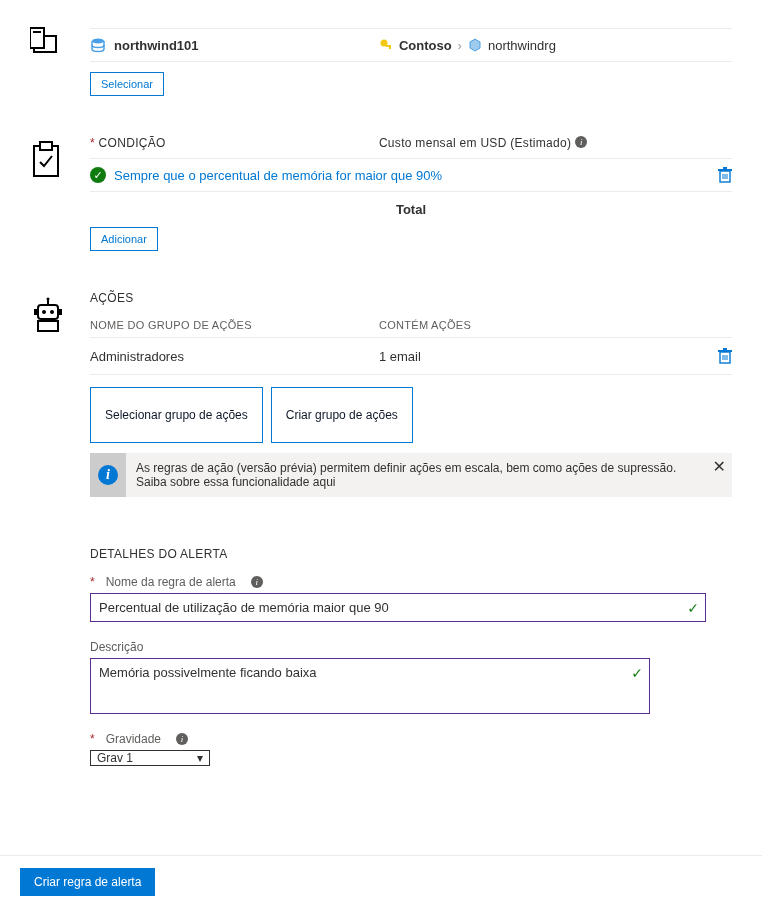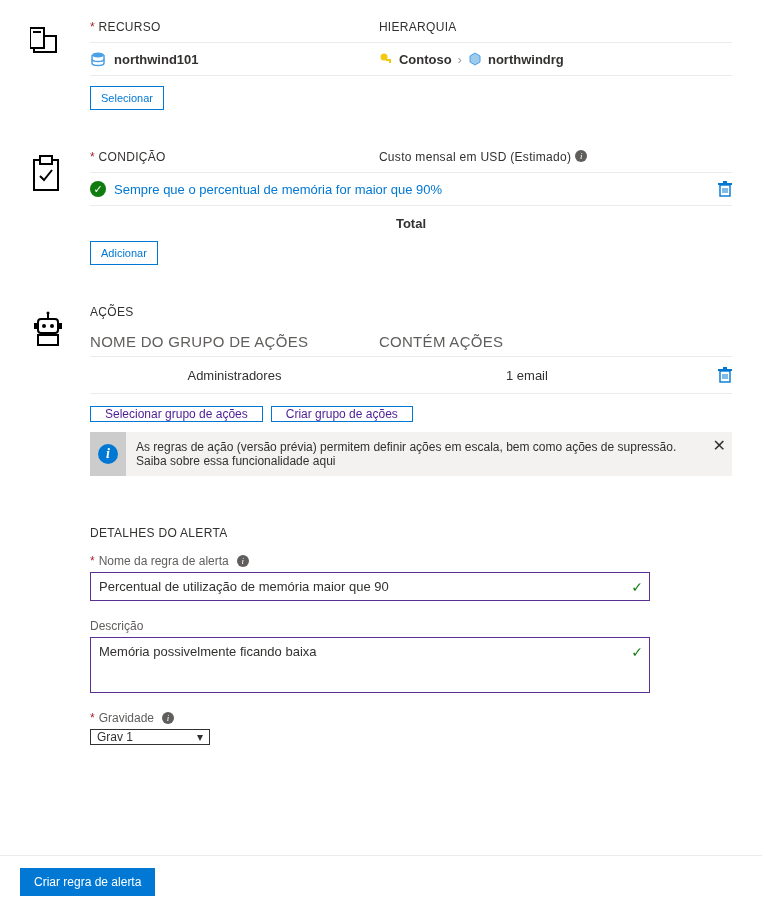--- a/index.html
+++ b/index.html
@@ -28,38 +28,38 @@
   .btn-outline {
     display: inline-block;
     border: 1px solid #0078d4;
     color: #0078d4; background: #fff;
     font-size: 12px; padding: 5px 12px;
     cursor: pointer;
   }
   .btn-outline2 {
     display: inline-block;
     border: 1px solid #0078d4;
-    color: #4c1d95; background: #fff;
-    font-size: 12px; padding: 0 14px;
+    color: #0f172a; background: #fff;
+    font-size: 12px; padding: 20px 14px;
     cursor: pointer;
   }
   .small-btn { font-size: 11px; padding: 5px 10px; }
   .crumb { display: flex; align-items: center; gap: 6px; }
   .crumb .sep { color: #a19f9d; }
   .link-text { color: #0078d4; }
   .subhead {
-    font-size: 15px; letter-spacing: .3px; color: #605e5c;
+    font-size: 11px; letter-spacing: .3px; color: #605e5c;
     text-transform: uppercase;
     padding: 6px 0;
   }
   .tbl {
     border-top: 1px solid #edebe9;
     border-bottom: 1px solid #edebe9;
   }
-  .tbl-row { display: flex; align-items: center; padding: 10px 0; text-align: center; }
+  .tbl-row { display: flex; align-items: center; padding: 10px 0; }
   .tbl-cell-l { width: 45%; }
   .tbl-cell-r { flex: 1; gap: 43px; }
   .trash { color: #0078d4; cursor: pointer; font-size: 14px; }
   .info-banner {
     display: flex; align-items: flex-start;
     background: #f3f2f1; margin-top: 10px;
     position: relative;
   }
   .info-icon-box {
     width: 36px; height: 44px; background: #ccc;
@@ -67,25 +67,25 @@
   }
   .info-circle {
     width: 20px; height: 20px; border-radius: 50%; background: #0078d4;
     color: #fff; font-weight: bold; display: flex; align-items: center;
     justify-content: center; font-size: 14px; font-family: Georgia, serif;
     font-style: italic;
   }
   .info-text { padding: 8px 30px 4px 10px; font-size: 12px; flex:1; }
   .info-close { position: absolute; right: 6px; top: 4px; font-size: 16px; cursor: pointer; color: #323130;}
   .field-block { margin-bottom: 18px; }
-  .field-label { font-size: 12px; color: #605e5c; margin-bottom: 4px; display:flex; align-items:center; gap:4px;}
+  .field-label { font-size: 12px; color: #605e5c; margin-bottom: 4px; display:flex; align-items:center; gap:11px;}
   .input-box {
     border: 1px solid #5b2e91;
     padding: 6px 28px 6px 8px;
-    width: 560px;
+    width: 616px;
     position: relative;
     font-size: 13px;
   }
   .textarea-box {
     border: 1px solid #5b2e91;
     padding: 6px 28px 6px 8px;
     width: 560px; height: 56px;
     position: relative; font-size: 13px;
   }
   .check-mark {
@@ -130,24 +130,20 @@
 
   <div class="section">
     <div class="section-icon">
       <svg width="34" height="34" viewBox="0 0 34 34">
         <rect x="4" y="12" width="22" height="16" fill="none" stroke="#000" stroke-width="2"></rect>
         <rect x="0" y="4" width="14" height="20" fill="#fff" stroke="#000" stroke-width="2"></rect>
         <rect x="3" y="7" width="8" height="2" fill="#000"></rect>
       </svg>
     </div>
     <div class="section-body">
-      <div class="two-col">
-        <div class="col-l label req">RECURSO</div>
-        <div class="col-r label">HIERARQUIA</div>
-      </div>
       <div class="row-line">
         <div class="col-l" style="display:flex;align-items:center;gap:8px;">
           <span>
             <svg width="16" height="16" viewBox="0 0 16 16">
                 <ellipse cx="8" cy="4" rx="6" ry="2.5" fill="#4aa0e6"></ellipse>
                 <path d="M2 4v8c0 1.4 2.7 2.5 6 2.5s6-1.1 6-2.5V4" fill="none" stroke="#4aa0e6" stroke-width="1.5"></path>
                 <path d="M2 8c0 1.4 2.7 2.5 6 2.5s6-1.1 6-2.5" fill="none" stroke="#4aa0e6" stroke-width="1.5"></path>
               </svg>
           </span>
           <span style="font-weight:600;">northwind101</span>
@@ -160,21 +156,21 @@
                 <rect x="10" y="9" width="2" height="2" fill="#f2c811"></rect>
               </svg>
           </span>
           <span style="font-weight:600;">Contoso</span>
           <span class="sep">›</span>
           <span>
             <svg width="14" height="14" viewBox="0 0 14 14">
                 <path d="M7 1l5 3v6l-5 3-5-3V4z" fill="#9ecbec" stroke="#4aa0e6"></path>
               </svg>
           </span>
-          <span style="font-weight:700;">northwindrg</span>
+          <span style="font-weight:400;">northwindrg</span>
         </div>
       </div>
       <div style="margin-top:10px;">
         <span class="btn-outline small-btn">Selecionar</span>
       </div>
     </div>
   </div>
 
   <div class="section">
     <div class="section-icon">

